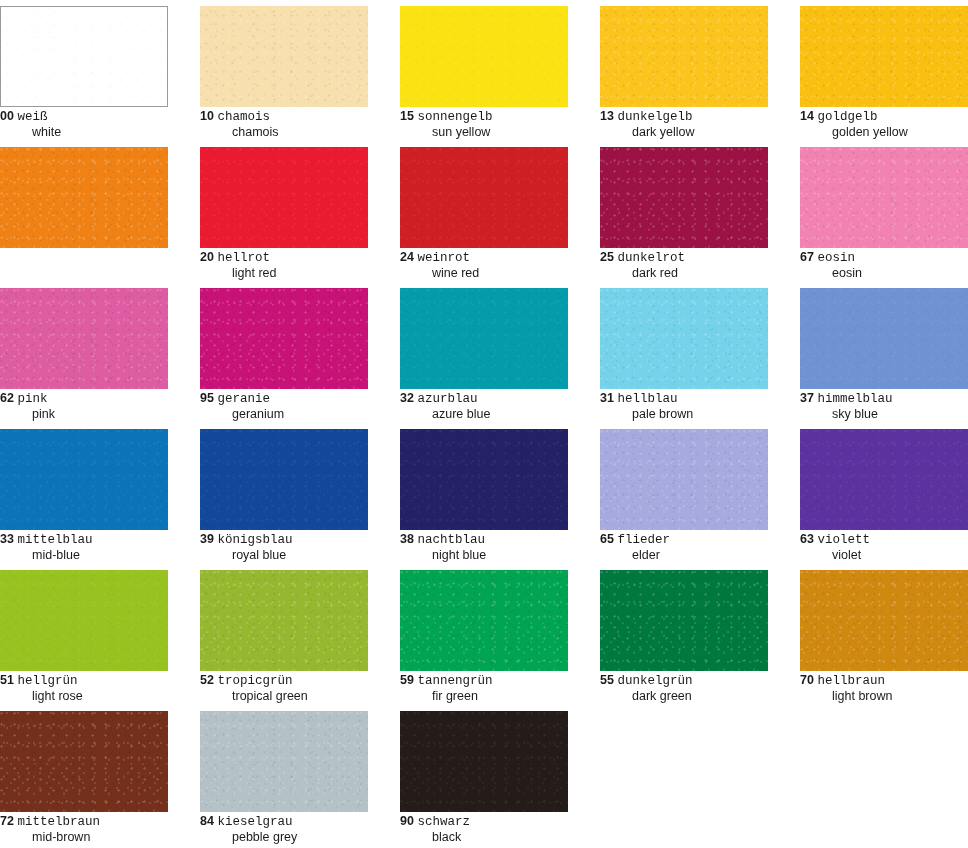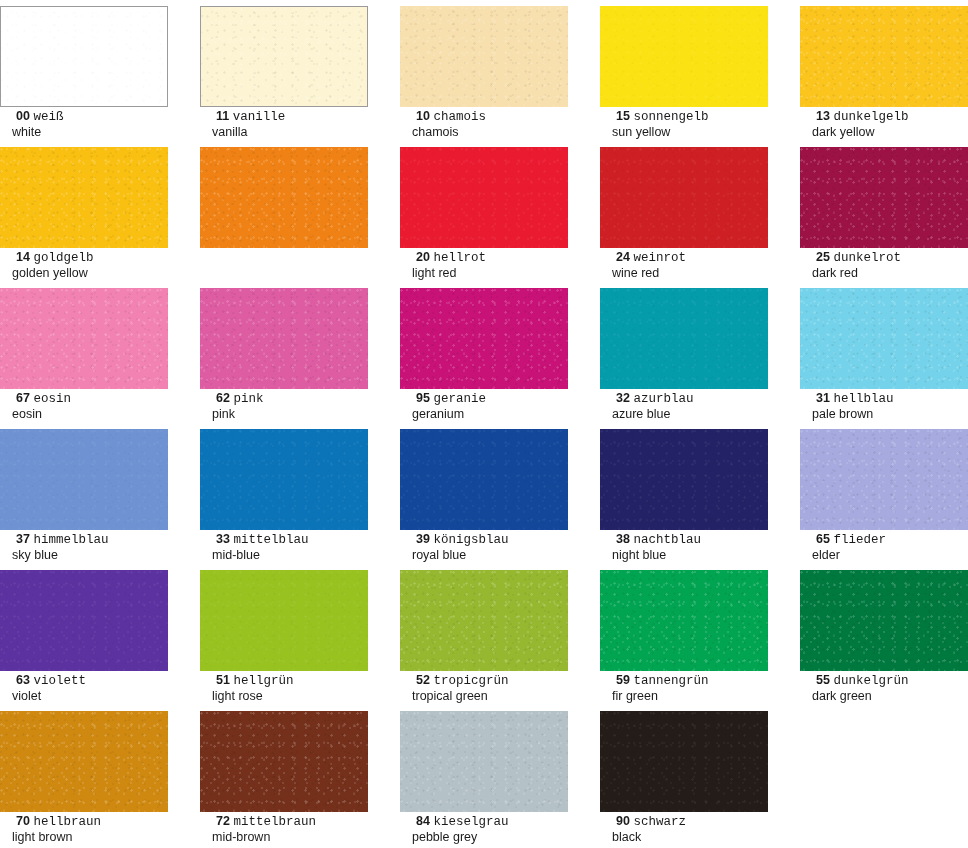--- a/index.html
+++ b/index.html
@@ -70,59 +70,49 @@
     width: 198px;
   }
   .label-de {
     font-size: 12.5px;
     line-height: 13.5px;
     color: #1b1b1b;
     white-space: nowrap;
   }
   .label-de .code {
     font-weight: bold;
-    padding-left: 16px;
   }
   .label-de .name-de {
     font-weight: normal;
     font-family: Liberation Mono, monospace;
   }
   .label-en {
     font-size: 12.5px;
     line-height: 13.5px;
     color: #1b1b1b;
-    padding-left: 12px;
+    padding-left: 32px;
     white-space: nowrap;
     margin-top: 1px;
   }
 </style>
 </head>
 <body>
 
 <div id="chart">
   <div class="swatch-grid" id="swatch-grid">
       <div class="swatch-cell">
         <div class="swatch-chip bordered flat" style="background-color: rgb(255, 255, 255);">
           <span class="grain"></span>
         </div>
         <div class="swatch-labels">
           <div class="label-de"><span class="code">00</span> <span class="name-de">weiß</span></div>
           <div class="label-en">white</div>
         </div>
       </div>
       <div class="swatch-cell">
-        <div class="swatch-chip bordered" style="background-color: rgb(252, 244, 210);">
-          <span class="grain"></span>
-        </div>
-        <div class="swatch-labels">
-          <div class="label-de"><span class="code">11</span> <span class="name-de">vanille</span></div>
-          <div class="label-en">vanilla</div>
-        </div>
-      </div>
-      <div class="swatch-cell">
         <div class="swatch-chip" style="background-color: rgb(247, 223, 174);">
           <span class="grain"></span>
         </div>
         <div class="swatch-labels">
           <div class="label-de"><span class="code">10</span> <span class="name-de">chamois</span></div>
           <div class="label-en">chamois</div>
         </div>
       </div>
       <div class="swatch-cell">
         <div class="swatch-chip flat" style="background-color: rgb(251, 226, 18);">

